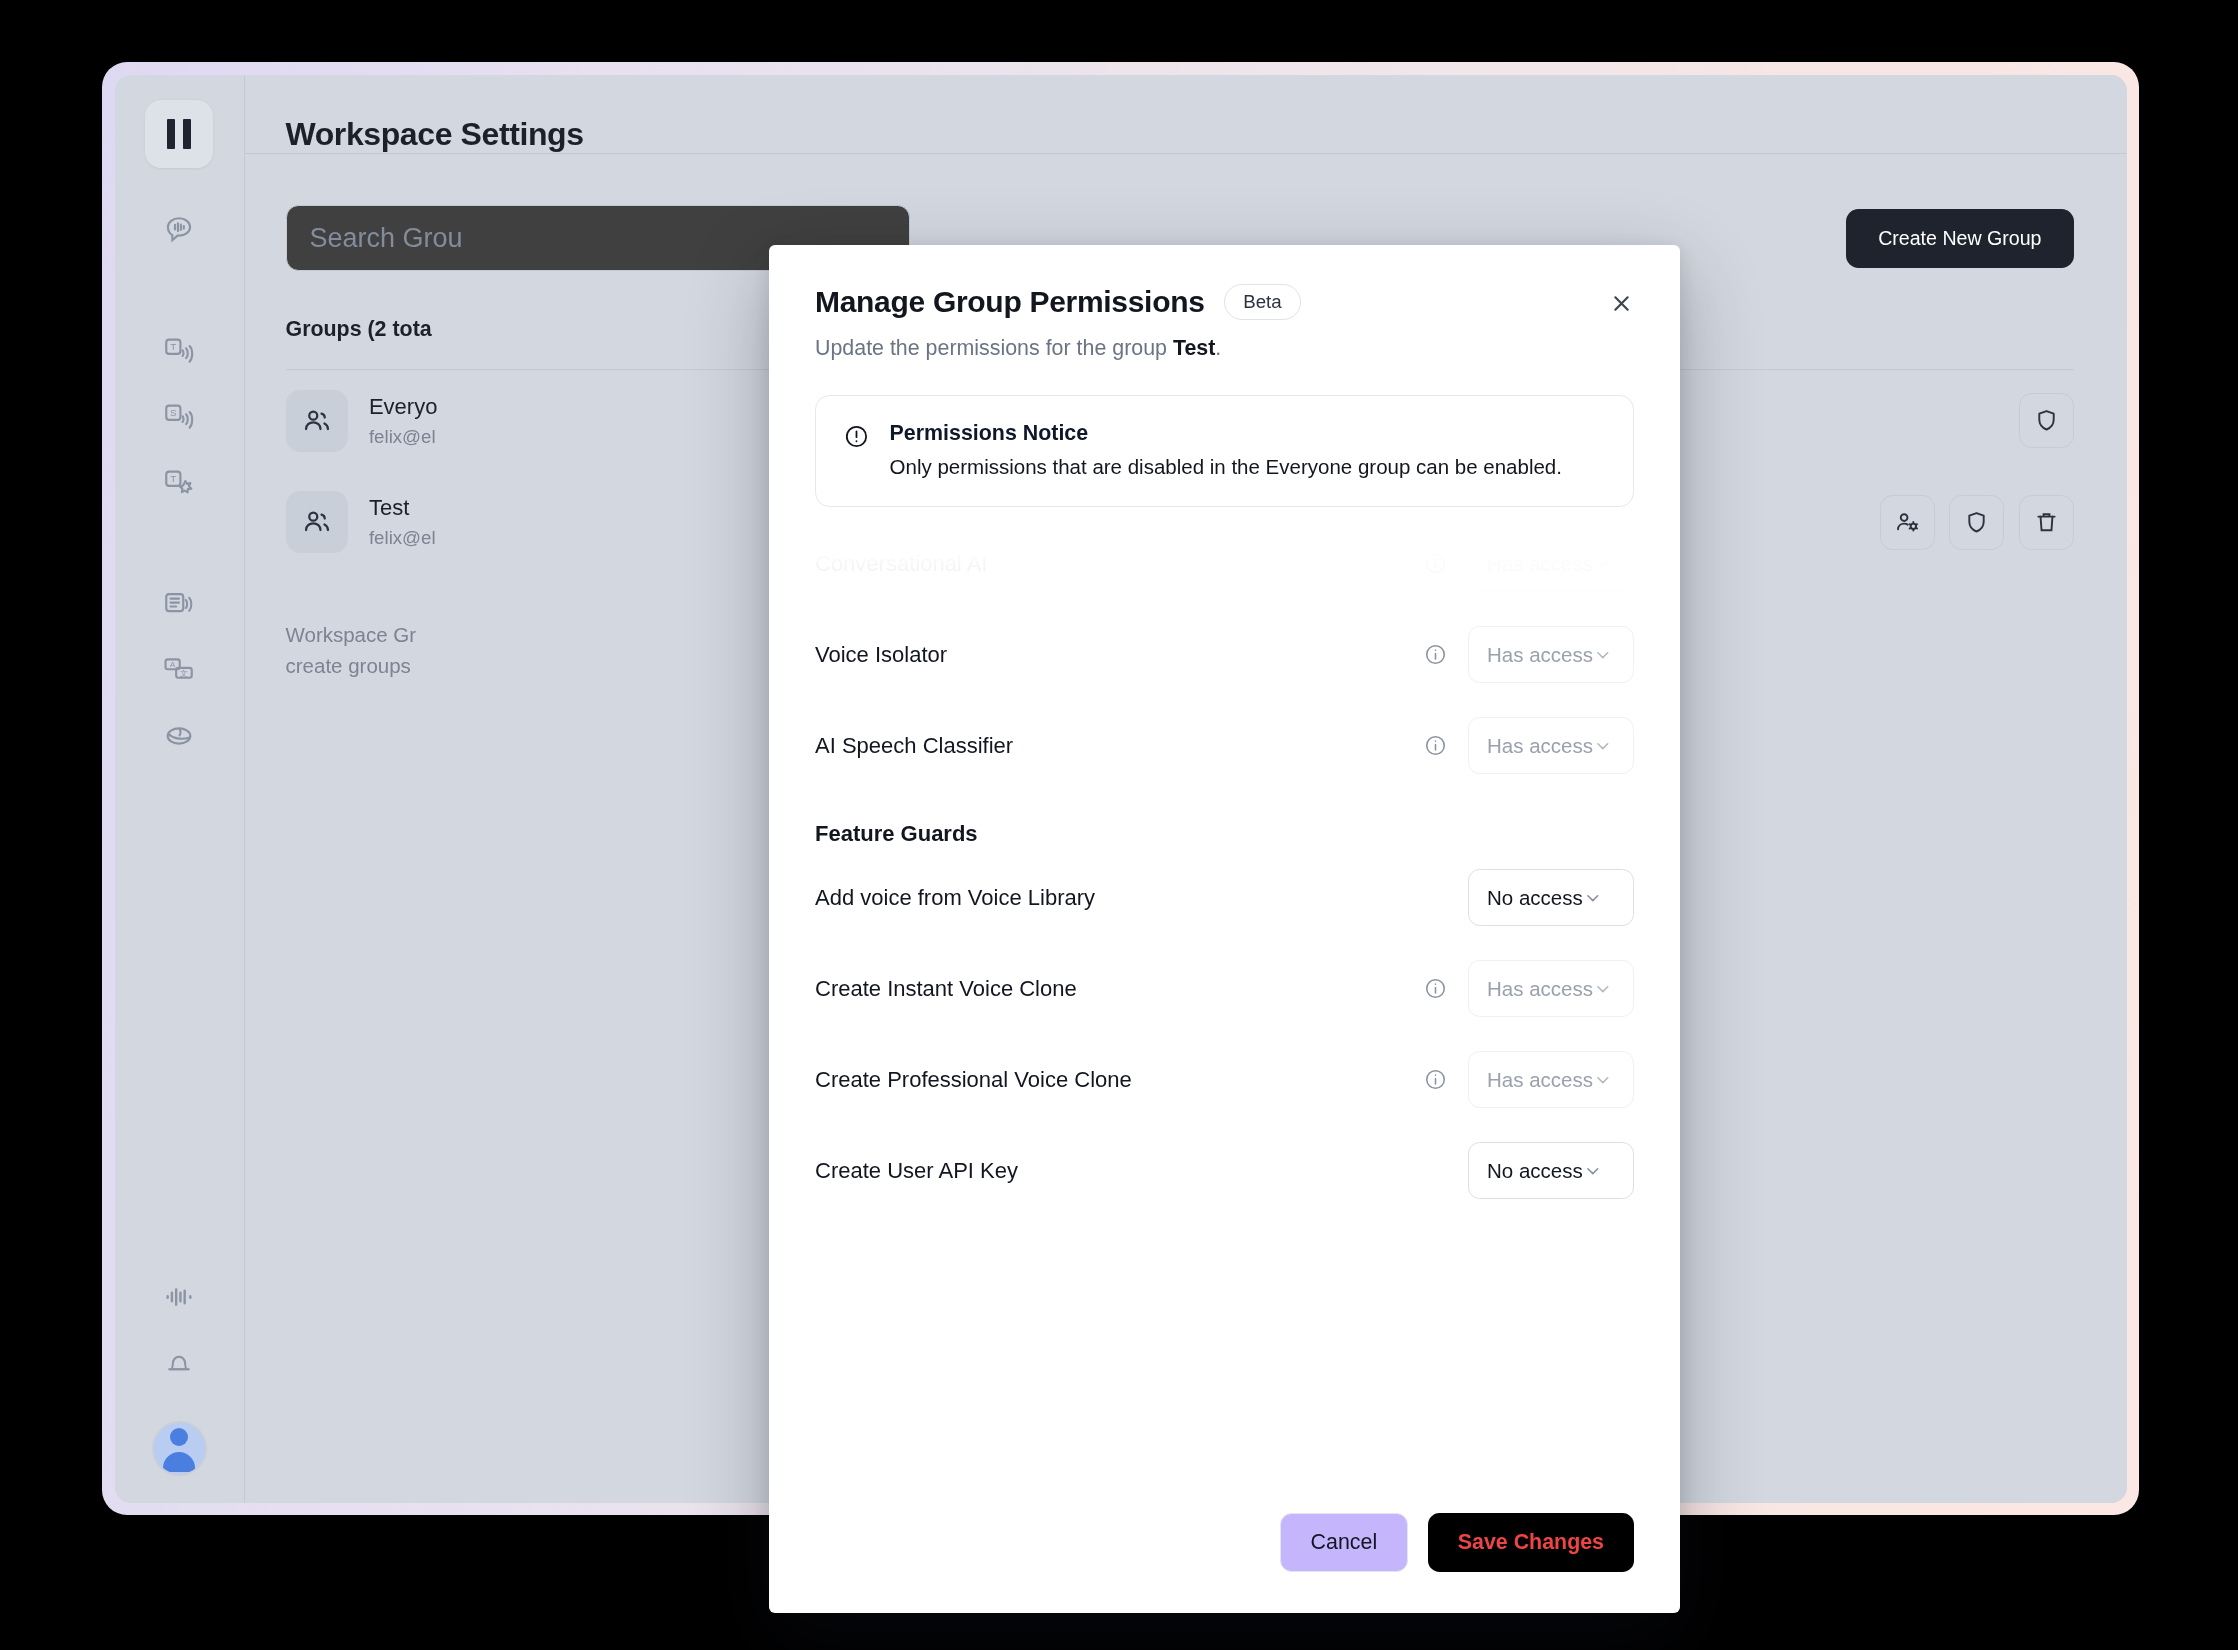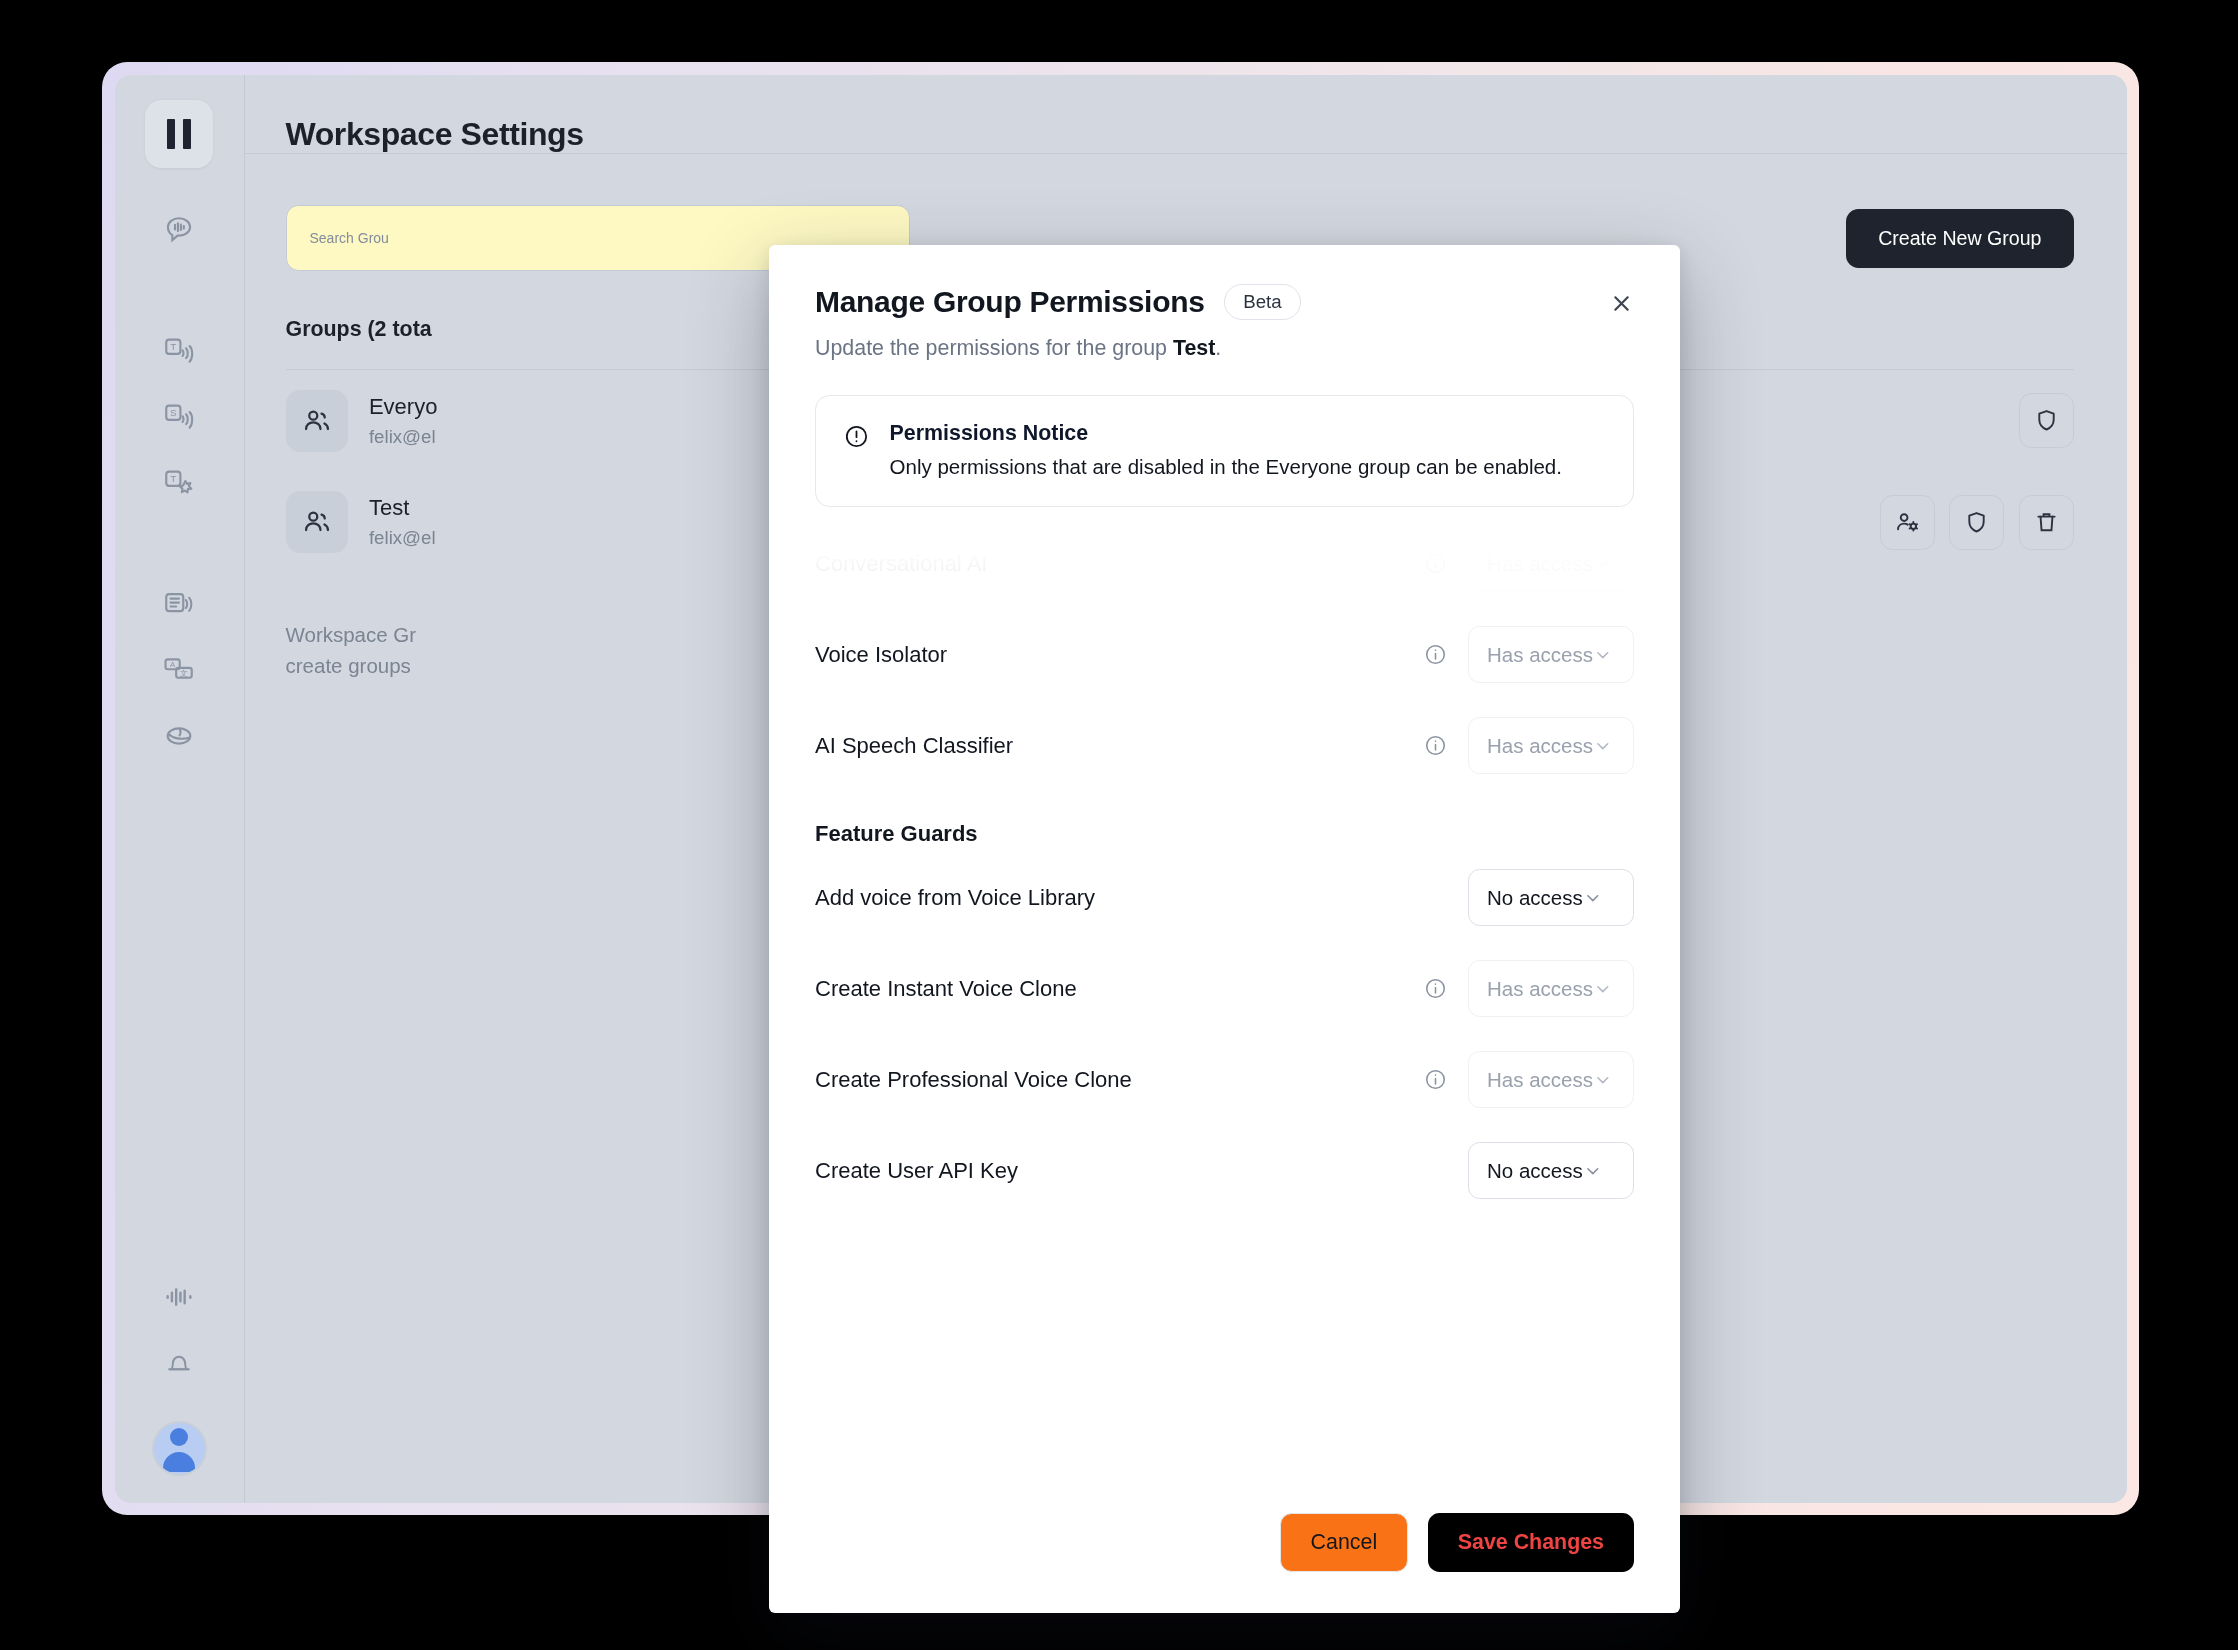--- a/index.html
+++ b/index.html
@@ -84,23 +84,23 @@
   .page-title { font-size: 32px; font-weight: 700; color: #1b2029; letter-spacing: -0.4px; }
   .page-sub { font-size: 19.6px; color: #6b7484; margin-top: 10.7px; }
   .tabs { display: flex; gap: 30px; margin-top: 28.5px; font-size: 19.6px; color: #5d6676; }
   .tab { padding-bottom: 12.5px; }
   .tabs-rule { height: 0.9px; background: #c3cad4; margin-right: -53px; margin-left: -41px; }
 
   .toolbar { display: flex; align-items: center; justify-content: space-between; margin-top: 52px; }
   .search-box {
     width: 624px; height: 66px;
     border: 0.9px solid #c3cad4; border-radius: 12.5px;
-    background: #fef9c3;
+    background: #404040;
     display: flex; align-items: center; padding: 0 23px;
-    font-size: 14px; color: #838c9c;
+    font-size: 27px; color: #838c9c;
   }
   .btn-dark {
     background: #1e232e; color: #fff;
     font-size: 19.6px; font-weight: 500;
     padding: 18px 32px; border-radius: 12.5px; border: none;
   }
   .groups-head { font-size: 21.4px; font-weight: 700; color: #1b2029; margin-top: 46px; }
   .groups-rule { height:0.9px; background:#c3cad4; margin-top: 27px; }
 
   .group-row { display:flex; align-items:center; justify-content:space-between; padding: 19.6px 0 19.6px 0; }
@@ -187,21 +187,21 @@
   .chev { color: #b4bac4; display:flex; }
   .select.enabled .chev { color: #8a92a0; }
   .section-head { font-size: 22px; font-weight: 700; color: #12161f; margin: 30px 0 5.3px 0; }
 
   .modal-foot {
     flex: 0 0 auto;
     padding: 23px 46px 41px 46px;
     display: flex; justify-content: flex-end; gap: 19.6px;
   }
   .btn-ghost {
-    background: #f97316; border: 0.9px solid #e4e7ec; border-radius: 11.6px;
+    background: #c4b5fd; border: 0.9px solid #e4e7ec; border-radius: 11.6px;
     font-size: 21.4px; color: #12161f; padding: 16px 30px;
   }
   .btn-primary {
     background: #000; border: none; border-radius: 11.6px;
     font-size: 21.4px; color: #ef4444; font-weight: 600; padding: 5px 30px;
   }
 </style>
 </head>
 <body>
 

